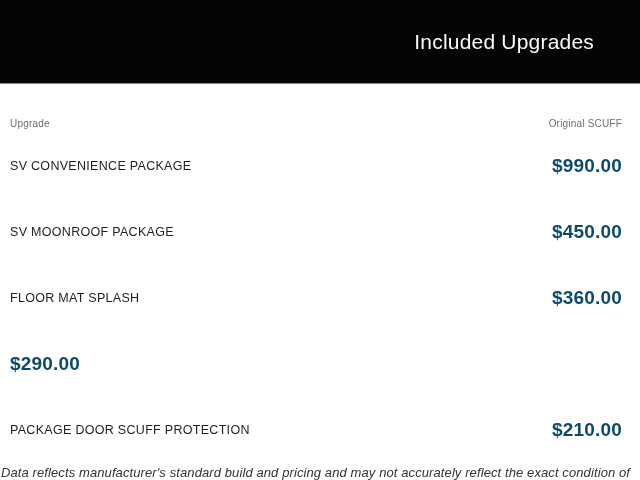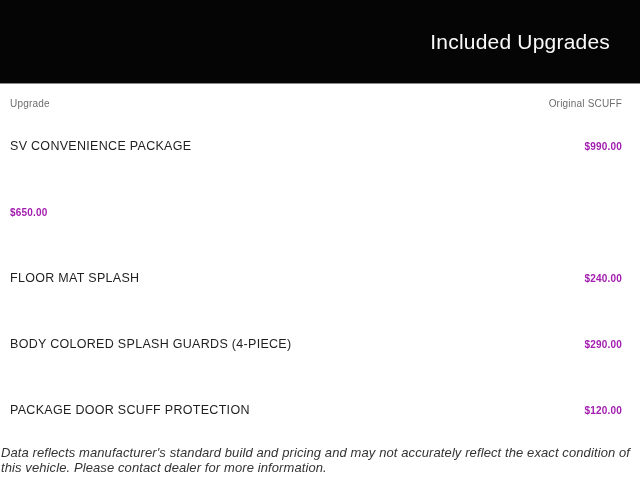--- a/index.html
+++ b/index.html
@@ -14,37 +14,38 @@
     height: 480px;
     background: #ffffff;
     overflow: hidden;
   }
   .header-bar {
     height: 84px;
     background: #050505;
     display: flex;
     align-items: center;
     justify-content: flex-end;
-    padding-right: 30px;
+    padding-right: 46px;
     box-sizing: border-box;
     border-bottom: 1px solid #8a8a8a;
   }
   .page-title {
     color: #fafafa;
     font-size: 21px;
     font-weight: 400;
     letter-spacing: 0.2px;
   }
   .table-head {
     height: 29px;
     display: flex;
     align-items: flex-end;
     justify-content: space-between;
     padding: 0 18px 4px 10px;
     box-sizing: border-box;
+    margin-top: 20px;
   }
   .col-label {
     font-size: 10px;
     color: #6d6d6d;
     letter-spacing: 0.2px;
   }
   .rows {
     display: block;
   }
   .row {
@@ -54,23 +55,23 @@
     justify-content: space-between;
     padding: 0 18px 0 10px;
     box-sizing: border-box;
   }
   .row-label {
     font-size: 12.5px;
     color: #1f1f1f;
     letter-spacing: 0.3px;
   }
   .row-price {
-    font-size: 10px;
+    font-size: 19px;
     font-weight: 700;
-    color: #a21caf;
+    color: #0c4a6e;
     letter-spacing: 0.2px;
   }
   .disclaimer {
     margin-top: 2px;
     padding: 0 1px;
     font-size: 13px;
     font-style: italic;
     color: #333333;
     letter-spacing: 0.1px;
   }
@@ -88,31 +89,31 @@
     <span class="col-label">Upgrade</span>
     <span class="col-label">Original SCUFF</span>
   </div>
 
   <div class="rows">
     <div class="row">
       <span class="row-label">SV CONVENIENCE PACKAGE</span>
       <span class="row-price">$990.00</span>
     </div>
     <div class="row">
-      <span class="row-price">$650.00</span>
+      <span class="row-label">SV MOONROOF PACKAGE</span>
+      <span class="row-price">$450.00</span>
     </div>
     <div class="row">
       <span class="row-label">FLOOR MAT SPLASH</span>
-      <span class="row-price">$240.00</span>
+      <span class="row-price">$360.00</span>
     </div>
     <div class="row">
-      <span class="row-label">BODY COLORED SPLASH GUARDS (4-PIECE)</span>
       <span class="row-price">$290.00</span>
     </div>
     <div class="row">
       <span class="row-label">PACKAGE DOOR SCUFF PROTECTION</span>
-      <span class="row-price">$120.00</span>
+      <span class="row-price">$210.00</span>
     </div>
   </div>
 
   <div class="disclaimer">Data reflects manufacturer's standard build and pricing and may not accurately reflect the exact condition of this vehicle. Please contact dealer for more information.</div>
 
 </div>
 
 </body></html>

